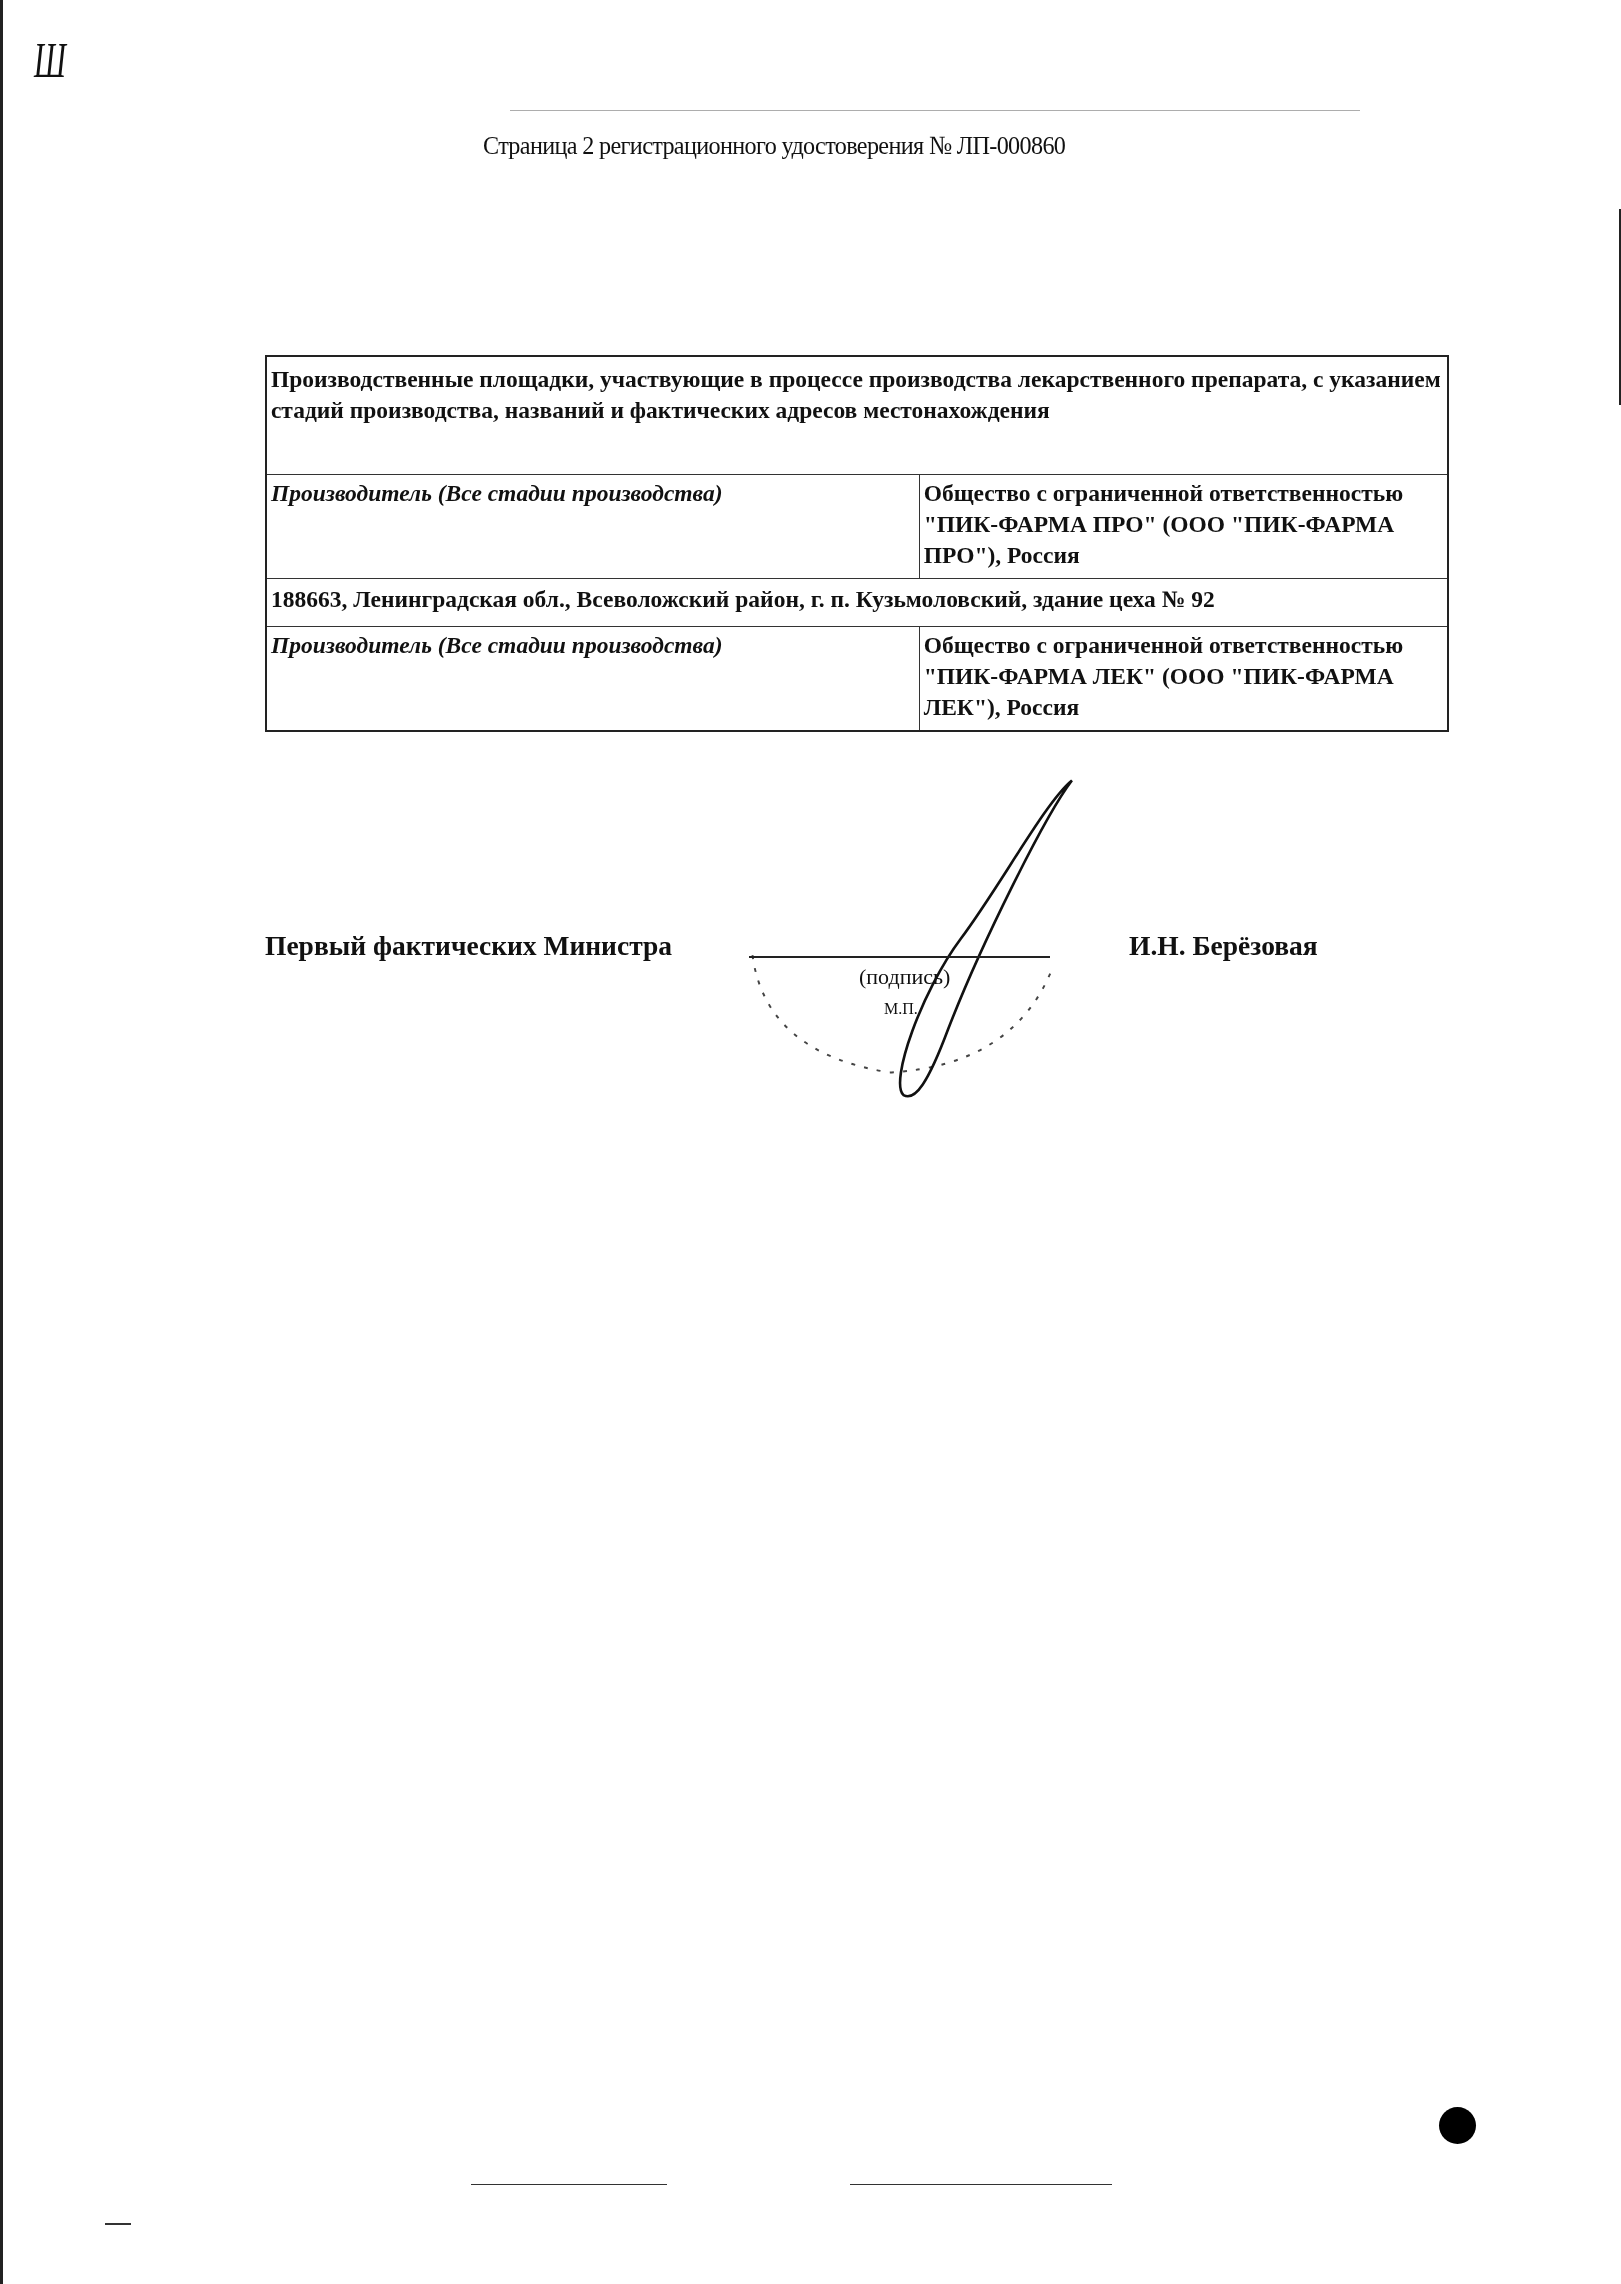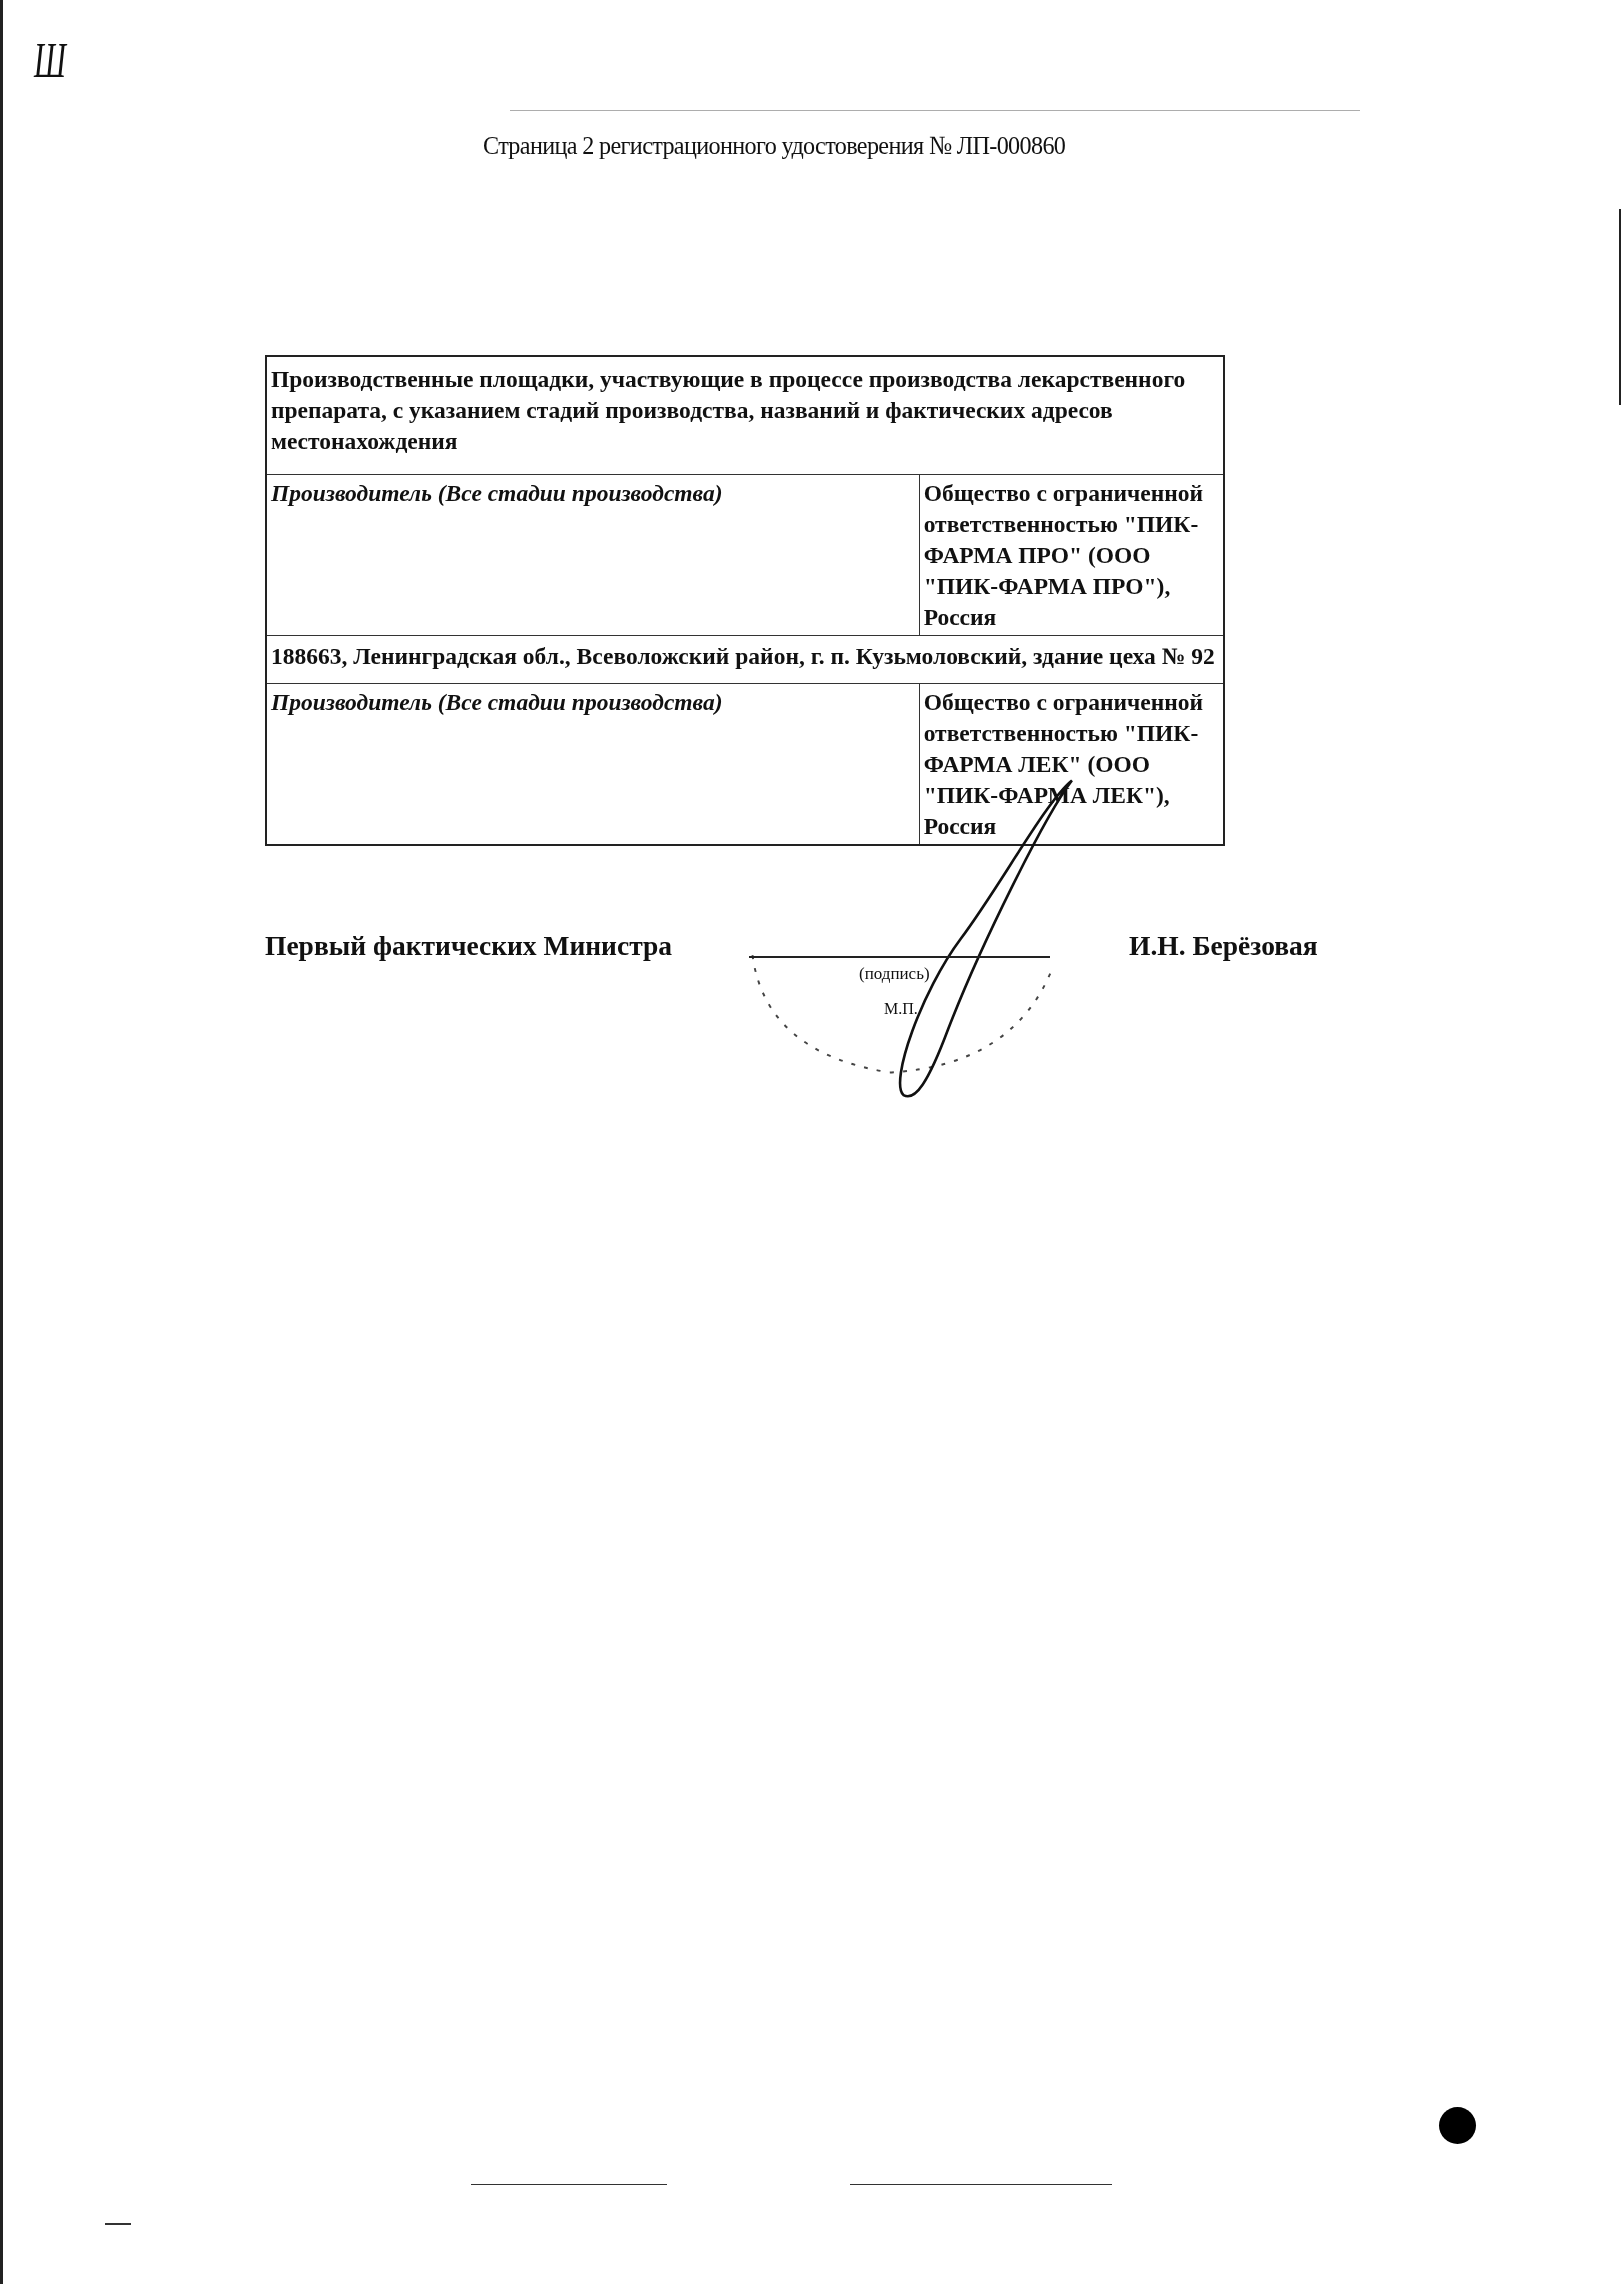--- a/index.html
+++ b/index.html
@@ -1,30 +1,30 @@
 <!DOCTYPE html>
 <html style="font-size:10.5px"><head>
 <meta charset="utf-8">
 <style>
   html, body { margin:0; padding:0; background:#ffffff; }
   body { width:1622px; height:2284px; position:relative; overflow:hidden; font-family:"Liberation Serif","DejaVu Serif",serif; color:#111; }
   .page-edge-left { position:absolute; left:0; top:0; width:2.6px; height:2284px; background:#222; }
   .page-edge-right { position:absolute; right:0; top:209px; width:3.3px; height:196px; background:#222; }
   .handmark { position:absolute; left:34px; top:31px; font-size:51px; font-style:italic; font-family:"Liberation Serif",serif; transform:scaleX(0.6); transform-origin:left top; }
   .page-header { position:absolute; left:483px; top:131px; font-size:26px; letter-spacing:-0.7px; transform:scaleX(0.93); transform-origin:left top; white-space:nowrap; }
-  .doc-table { position:absolute; left:265px; top:355px; width:960px; border:2px solid #222; border-collapse:collapse; }
+  .doc-table { position:absolute; left:265px; top:355px; width:1184px; border:2px solid #222; border-collapse:collapse; }
   .doc-table td { border:1.3px solid #333; vertical-align:top; padding:2.6px 3.9px; font-size:23.5px; line-height:31px;font-weight:bold; }
   .doc-table td.hdr { font-weight:bold; height:108px; padding-top:6.5px; }
   .doc-table td.role { font-style:italic; width:644px; height:98px; }
   .doc-table td.org { height:98px; }
   .doc-table td.addr { height:39px; padding-top:5.2px; }
   .signature-block { position:absolute; top:912px; left:265px; width:1144px; height:52px; }
   .sig-position { position:absolute; left:0; top:18.3px; font-weight:bold; font-size:27.5px; white-space:nowrap; }
   .sig-line { position:absolute; left:484px; top:44px; width:301px; height:0; border-top:2px solid #222; }
-  .sig-caption { position:absolute; left:594px; top:52px; font-size:17px; }
+  .sig-caption { position:absolute; left:594px; top:52px; font-size:22px; }
   .sig-stamp-label { position:absolute; left:619px; top:88px; font-size:16px; }
   .sig-name { position:absolute; left:864px; top:18.3px; font-weight:bold; font-size:27.5px; white-space:nowrap; }
   .signature-svg { position:absolute; left:850px; top:775px; }
   .stamp-svg { position:absolute; left:739px; top:942px; }
   .black-dot { position:absolute; left:1439px; top:2107px; width:37px; height:37px; border-radius:50%; background:#000; }
   .noise { position:absolute; background:#333; }
 </style>
 </head>
 <body>
 

